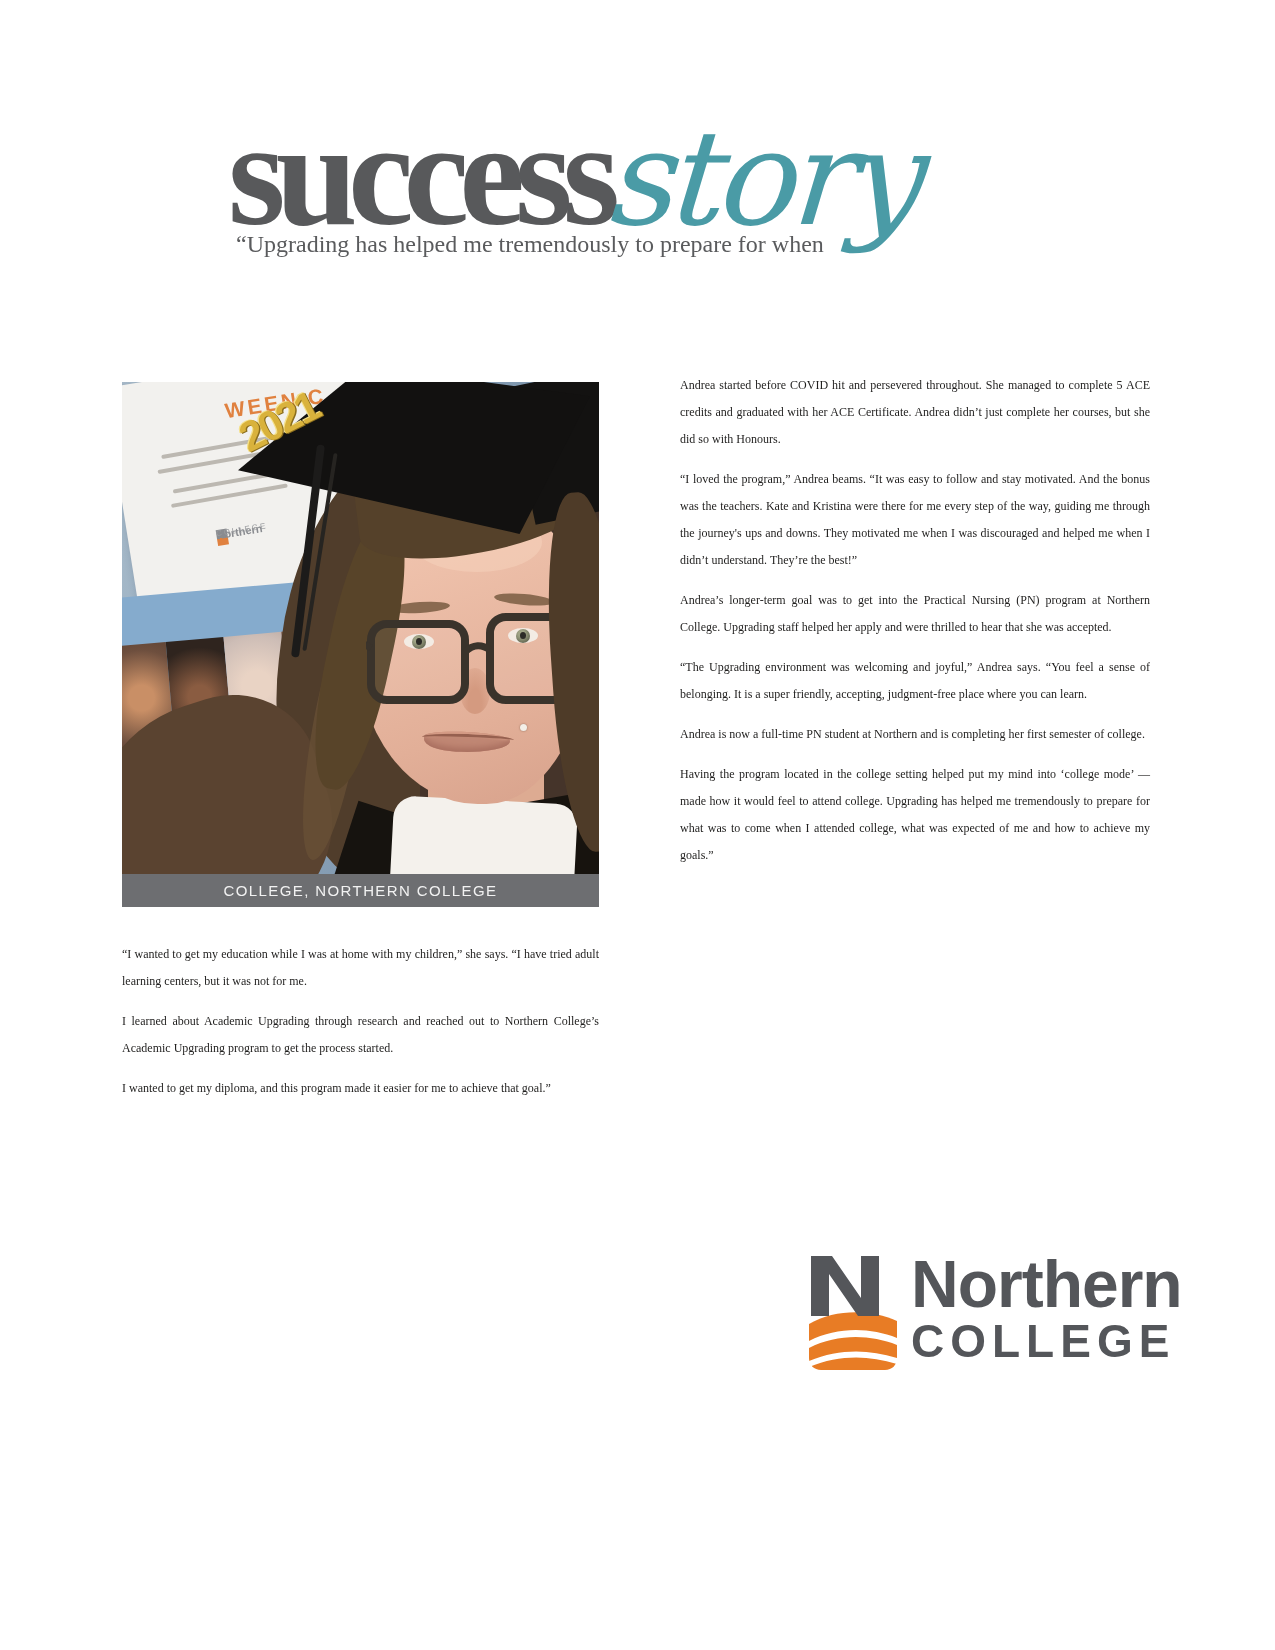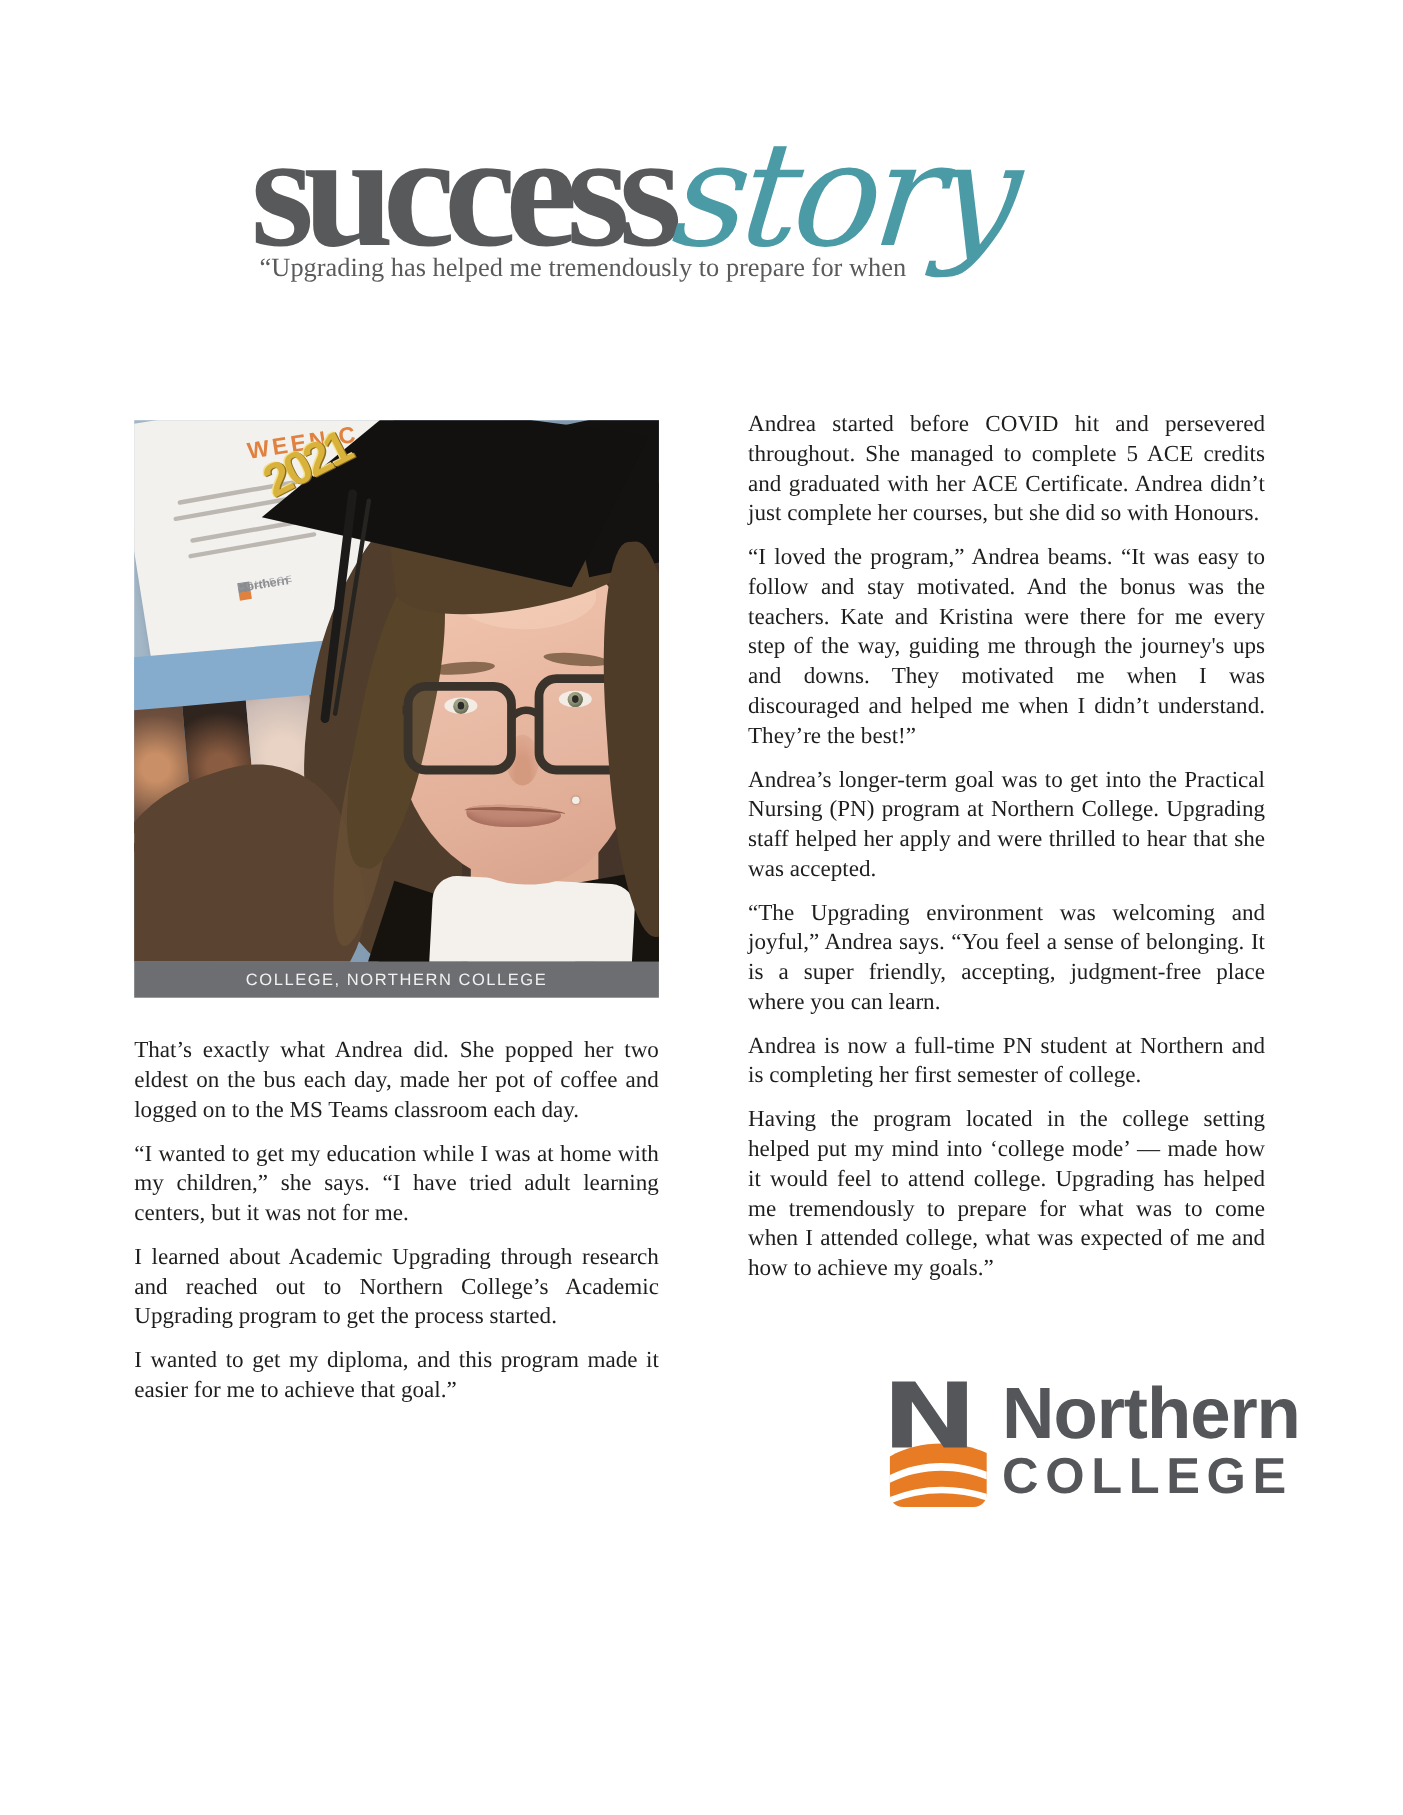--- a/index.html
+++ b/index.html
@@ -129,21 +129,21 @@
 
   .caption-bar {
     position:relative; width:477px; height:33px; background:#6d6e71;
     color:#f2f2f2; font-family:"Liberation Sans",sans-serif; font-size:15px;
     letter-spacing:1.4px; line-height:33px; text-align:center;
   }
 
   
   .col {
     position:absolute; color:#1f1e1d; text-align:justify;
-    font-family:"Liberation Serif", serif; font-size:21px; line-height:27px;
+    font-family:"Liberation Serif", serif; font-size:12px; line-height:27px;
   }
   .col p { margin:0 0 13px 0; }
   .col-left  { left:122px; top:941px; width:477px; }
   .col-right { left:680px; top:372px; width:470px; }
 
   
   .nc-logo { position:absolute; left:805px; top:1252px; display:flex; align-items:flex-start; z-index:2; }
   .nc-mark { width:96px; height:118px; flex:0 0 auto; }
   .nc-words { margin-left:10px; margin-top:2px; font-family:"Liberation Sans",sans-serif; color:#54565a; }
   .nc-word1 { font-weight:bold; font-size:66px; line-height:60px; letter-spacing:-1px; }
@@ -229,21 +229,20 @@
       <div class="ph-tassel"></div>
       <div class="ph-tassel2"></div>
       <div class="ph-charm">2021</div>
       <div class="ph-strandR"></div>
       <div class="ph-strandL"></div>
     </div>
     <figcaption class="caption-bar">COLLEGE, NORTHERN COLLEGE</figcaption>
   </figure>
 
   <section class="col col-left">
-    <p>That’s exactly what Andrea did. She popped her two eldest on the bus each day, made her pot of coffee and logged on to the MS Teams classroom each day.</p>
     <p>“I wanted to get my education while I was at home with my children,” she says. “I have tried adult learning centers, but it was not for me.</p>
     <p>I learned about Academic Upgrading through research and reached out to Northern College’s Academic Upgrading program to get the process started.</p>
     <p>I wanted to get my diploma, and this program made it easier for me to achieve that goal.”</p>
   </section>
 
   <section class="col col-right">
     <p>Andrea started before COVID hit and persevered throughout. She managed to complete 5 ACE credits and graduated with her ACE Certificate. Andrea didn’t just complete her courses, but she did so with Honours.</p>
     <p>“I loved the program,” Andrea beams. “It was easy to follow and stay motivated. And the bonus was the teachers. Kate and Kristina were there for me every step of the way, guiding me through the journey's ups and downs. They motivated me when I was discouraged and helped me when I didn’t understand. They’re the best!”</p>
     <p>Andrea’s longer-term goal was to get into the Practical Nursing (PN) program at Northern College. Upgrading staff helped her apply and were thrilled to hear that she was accepted.</p>
     <p>“The Upgrading environment was welcoming and joyful,” Andrea says. “You feel a sense of belonging. It is a super friendly, accepting, judgment-free place where you can learn.</p>

